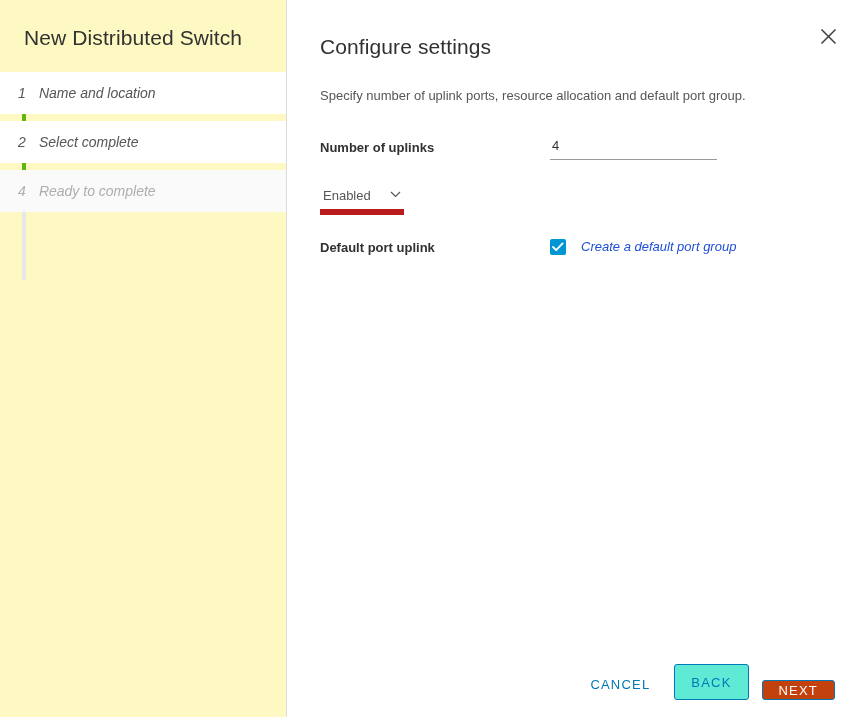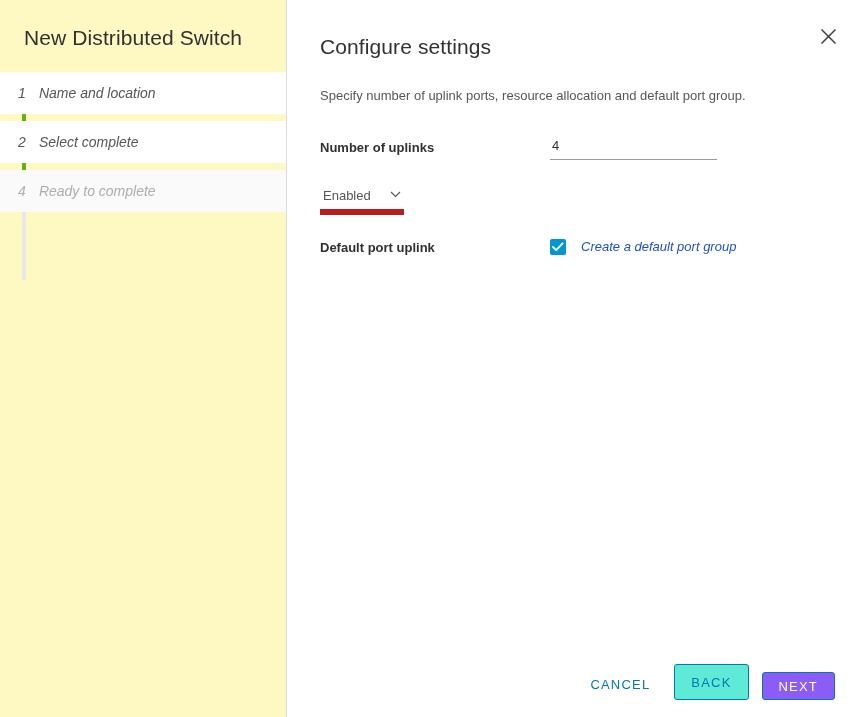--- a/index.html
+++ b/index.html
@@ -276,24 +276,24 @@
     background: #5eead4;
     border: 1px solid #0079b8;
     color: #0079b8;
     height: 36px;
     min-width: 70px;
     padding: 0 16px;
     border-radius: 3px;
     margin-right: 13px;
   }
   .btn-primary {
-    background: #8b5cf6;
+    background: #c2410c;
     border: 1px solid #0077b8;
     color: #ffffff;
-    height: 28px;
+    height: 20px;
     min-width: 70px;
     padding: 0 16px;
     border-radius: 3px;
   }
 </style>
 </head>
 <body>
 
 <div class="wizard">
 

